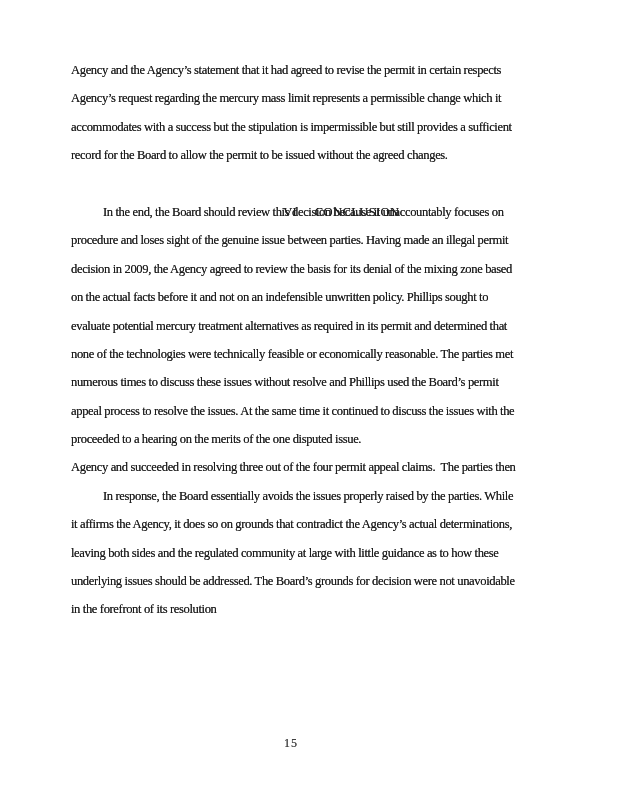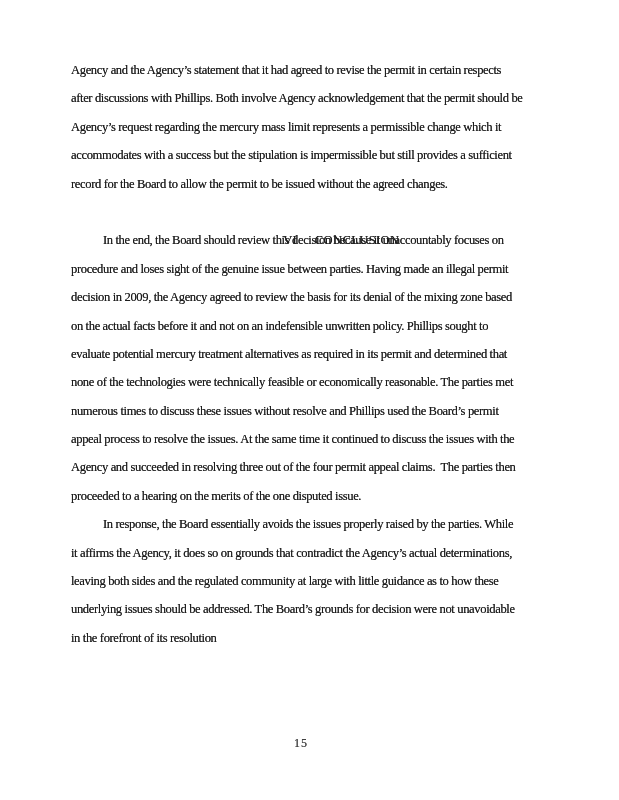--- a/index.html
+++ b/index.html
@@ -45,56 +45,55 @@
   }
   .heading .htitle {
     margin-left: 18px;
     letter-spacing: 0.35px;
   }
   .pagenum {
     position: absolute;
     left: 284px;
     top: 736px;
     width: 24px;
-    text-align: right;
+    text-align: left;
     font-size: 12px;
     letter-spacing: 1px;
     color: #404040;
     text-shadow: 0 0 0.6px rgba(60,60,60,0.8);
   }
 </style>
 </head>
 <body>
 
 <div class="sheet">
   <div class="textblock">
 
     <div class="para">
         <div class="line">Agency and the Agency’s statement that it had agreed to revise the permit in certain respects</div>
-        <div class="line">after discussions with Phillips. Both involve Agency acknowledgement that the permit should be</div>
         <div class="line">Agency’s request regarding the mercury mass limit represents a permissible change which it</div>
         <div class="line">accommodates with a success but the stipulation is impermissible but still provides a sufficient</div>
         <div class="line">record for the Board to allow the permit to be issued without the agreed changes.</div>
       </div>
 
     <div class="line heading">
       <span class="hnum">VI</span><span class="htitle">CONCLUSION</span>
     </div>
 
     <div class="para indent">
         <div class="line">In the end, the Board should review this decision because it unaccountably focuses on</div>
         <div class="line">procedure and loses sight of the genuine issue between parties. Having made an illegal permit</div>
         <div class="line">decision in 2009, the Agency agreed to review the basis for its denial of the mixing zone based</div>
         <div class="line">on the actual facts before it and not on an indefensible unwritten policy. Phillips sought to</div>
         <div class="line">evaluate potential mercury treatment alternatives as required in its permit and determined that</div>
         <div class="line">none of the technologies were technically feasible or economically reasonable. The parties met</div>
         <div class="line">numerous times to discuss these issues without resolve and Phillips used the Board’s permit</div>
         <div class="line">appeal process to resolve the issues. At the same time it continued to discuss the issues with the</div>
+        <div class="line">proceeded to a hearing on the merits of the one disputed issue.</div>
         <div class="line">Agency and succeeded in resolving three out of the four permit appeal claims.  The parties then</div>
-        <div class="line">proceeded to a hearing on the merits of the one disputed issue.</div>
       </div>
 
     <div class="para indent">
         <div class="line">In response, the Board essentially avoids the issues properly raised by the parties. While</div>
         <div class="line">it affirms the Agency, it does so on grounds that contradict the Agency’s actual determinations,</div>
         <div class="line">leaving both sides and the regulated community at large with little guidance as to how these</div>
         <div class="line">underlying issues should be addressed. The Board’s grounds for decision were not unavoidable</div>
         <div class="line">in the forefront of its resolution</div>
       </div>
 

